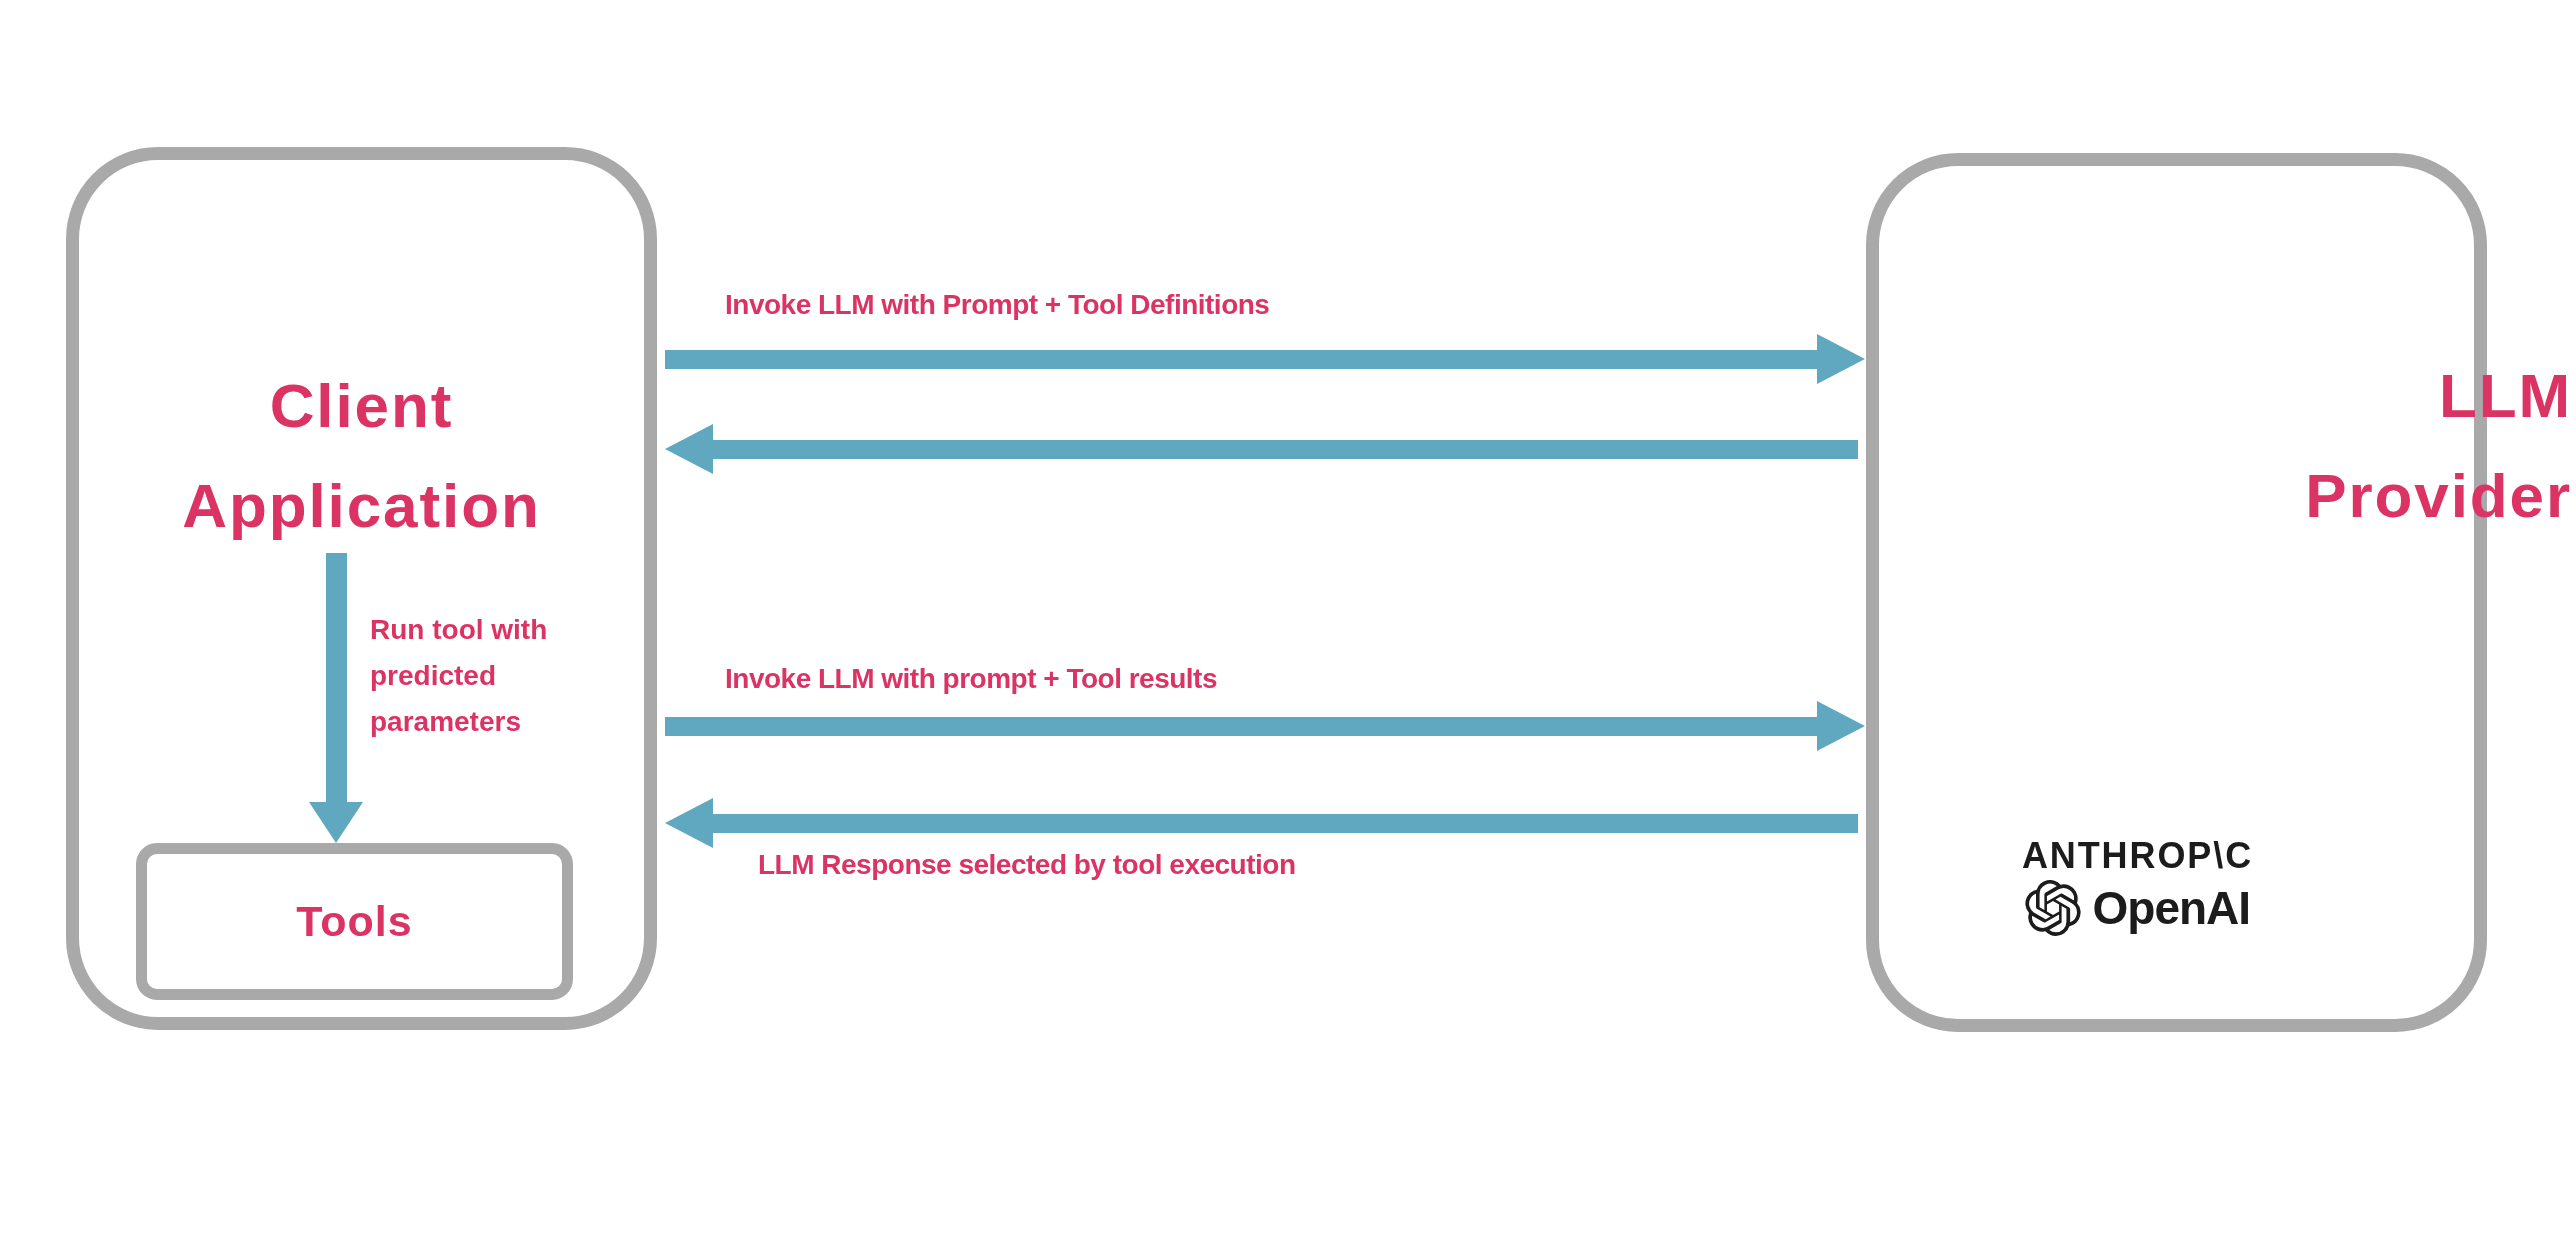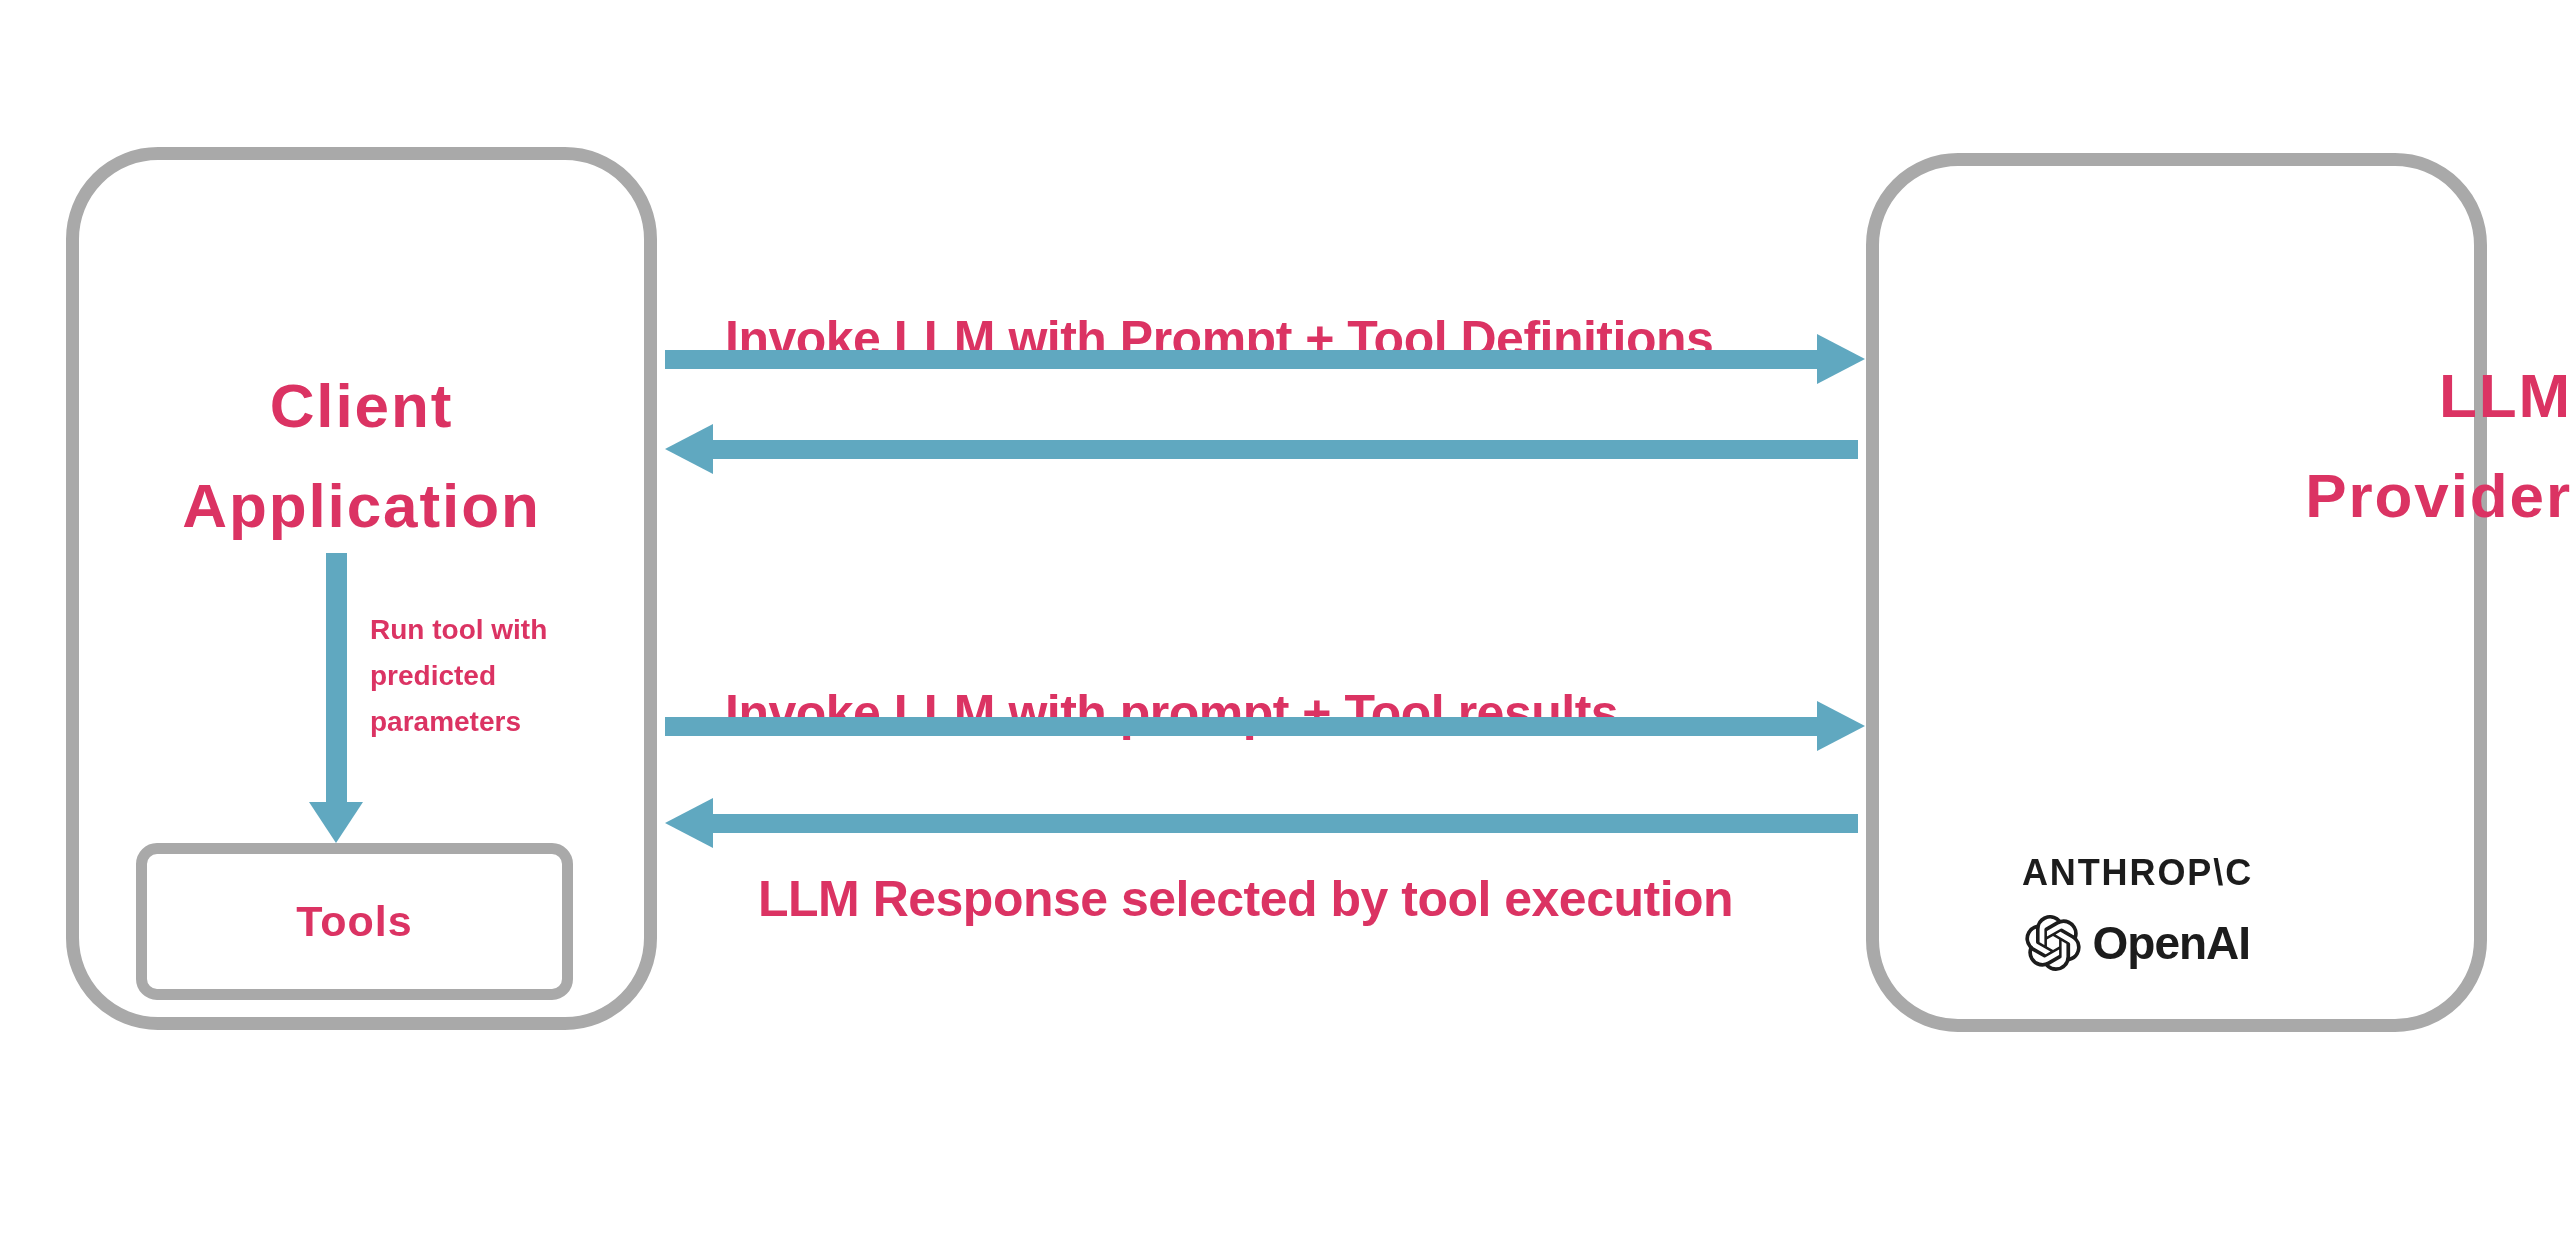--- a/index.html
+++ b/index.html
@@ -69,47 +69,45 @@
   .head { position: absolute; width: 0; height: 0; }
   .head-right { border-top: 25px solid transparent; border-bottom: 25px solid transparent; border-left: 48px solid var(--blue); }
   .head-left  { border-top: 25px solid transparent; border-bottom: 25px solid transparent; border-right: 48px solid var(--blue); }
   .head-down  { border-left: 27px solid transparent; border-right: 27px solid transparent; border-top: 41px solid var(--blue); }
 
   
   .arrow-label {
     position: absolute;
     color: var(--pink);
     font-weight: 700;
-    font-size: 50px;
+    font-size: 28px;
     letter-spacing: -0.5px;
     white-space: nowrap;
-    margin-top: 21px;
   }
 
   .run-tool-label {
     position: absolute;
     left: 370px; top: 607px;
     width: 319px;
     color: var(--pink);
     font-weight: 700;
     font-size: 28px;
     line-height: 46px;
   }
 
   
   .logos {
     position: absolute;
     left: 1866px; top: 835px;
     width: 621px;
     display: flex;
     flex-direction: column;
     align-items: center;
-    gap: 21px;
+    gap: 3px;
     transform: translateX(-39px);
-    margin-top: 17px;
   }
   .anthropic-wordmark {
     color: var(--logo-black);
     font-weight: 700;
     font-size: 36px;
     letter-spacing: 1.9px;
   }
   .openai-row {
     display: flex;
     align-items: center;

